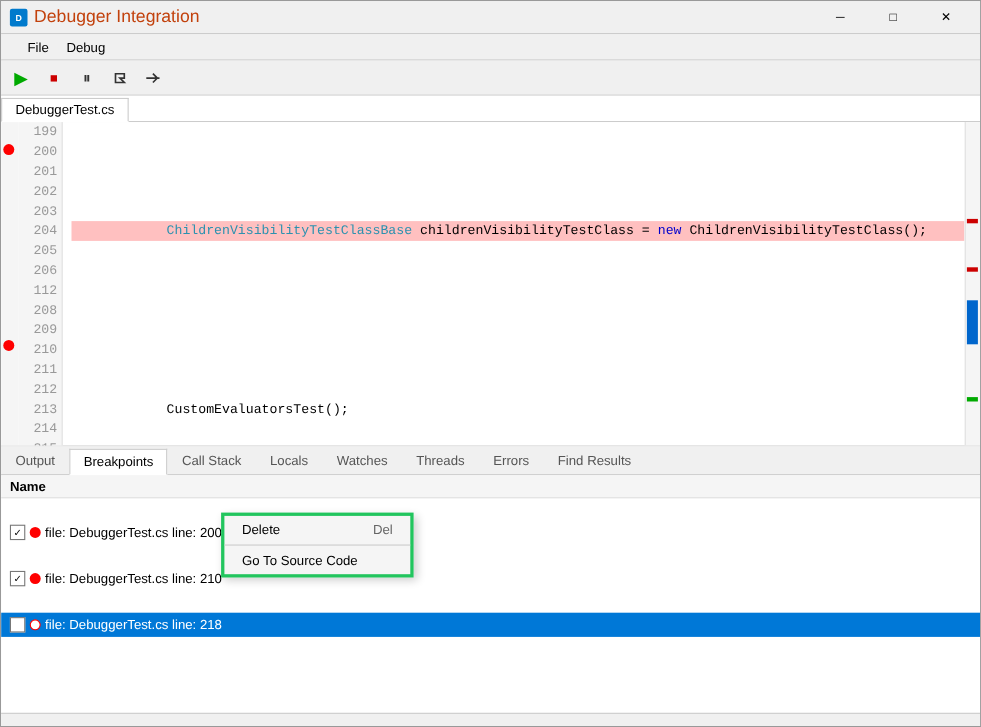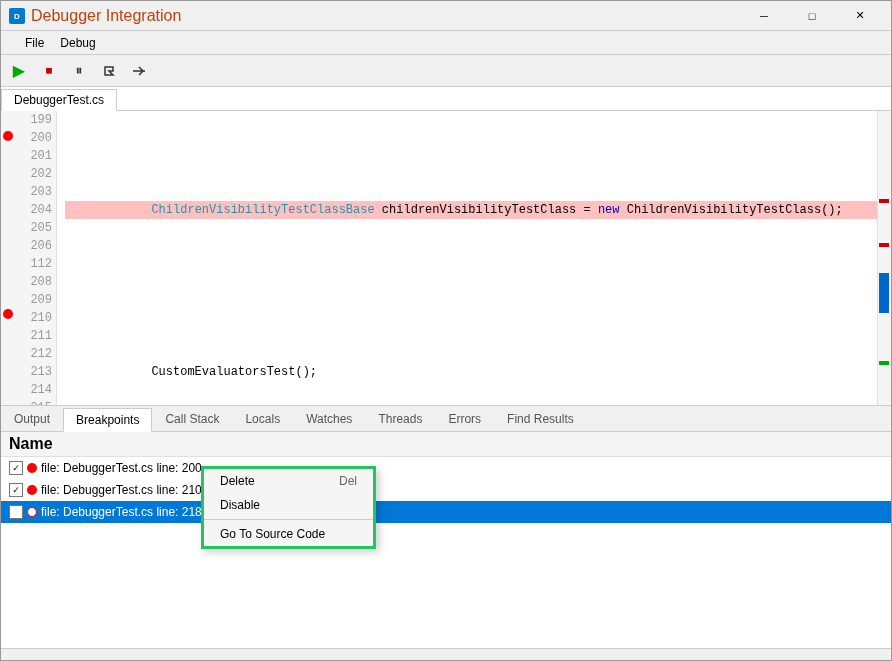--- a/index.html
+++ b/index.html
@@ -230,32 +230,33 @@
       color: #000;
     }
 
     
     .bp-list-area {
       flex: 1;
       overflow: auto;
     }
     .bp-header {
       padding: 3px 8px;
-      font-size: 16px;
+      font-size: 12px;
       font-weight: bold;
       border-bottom: 1px solid #e0e0e0;
       background: #f5f5f5;
     }
     .bp-item {
       display: flex;
       align-items: center;
       padding: 3px 8px;
       height: 22px;
       font-size: 12px;
       cursor: pointer;
+      margin-top: 20px;
     }
     .bp-item.selected { background: #0078d7; color: white; }
     .bp-checkbox {
       width: 14px;
       height: 14px;
       border: 1px solid #777;
       margin-right: 4px;
       display: flex; align-items: center; justify-content: center;
       font-size: 10px;
       background: white;
@@ -463,23 +464,20 @@
         <div class="bp-checkbox"></div>
         <div class="bp-dot empty"></div>
         <span>file: DebuggerTest.cs line: 218</span>
       </div>
 
       <div class="context-menu">
         <div class="ctx-item">
           <span>Delete</span>
           <span class="ctx-shortcut">Del</span>
         </div>
-        <div class="ctx-item">
-          <span>Disable</span>
-        </div>
         <div class="ctx-sep"></div>
         <div class="ctx-item">
           <span>Go To Source Code</span>
         </div>
       </div>
     </div>
 
     <div class="h-scrollbar"></div>
   </div>
 

